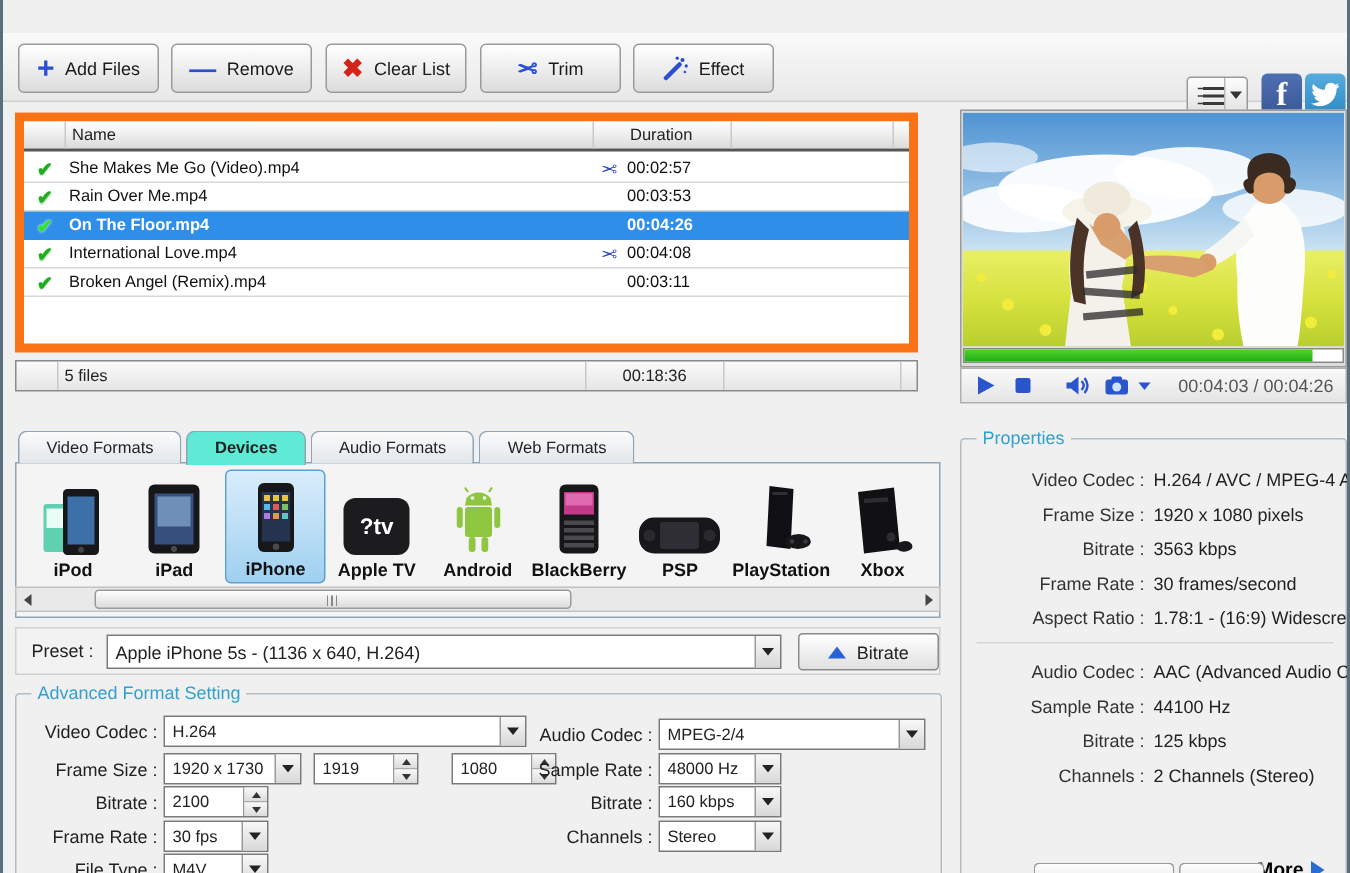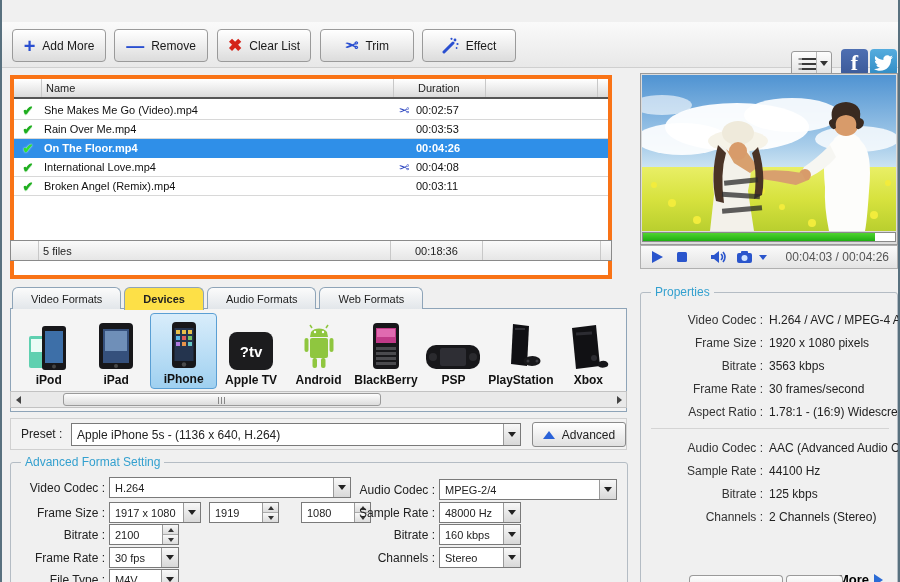--- a/index.html
+++ b/index.html
@@ -35,40 +35,40 @@
   .viewbtn { position:absolute; left:789px; top:29px; width:41px; height:25px; border:1px solid #9a9a9a; border-radius:3px;
     background:linear-gradient(#fdfdfd,#e2e2e2); display:flex; align-items:center; }
   .viewbtn .lines { width:25px; height:100%; display:flex; flex-direction:column; justify-content:center; gap:3px; padding-left:6px; border-right:1px solid #b8b8b8; }
   .viewbtn .lines i { display:block; width:14px; height:2px; background:#3a3a3a; box-shadow:-4px 0 0 -0.5px #3a3a3a; margin-left:4px; }
   .caret-down { width:0; height:0; border-left:4px solid transparent; border-right:4px solid transparent; border-top:5px solid #333; margin:auto; }
   .social { position:absolute; top:27px; width:27px; height:27px; border-radius:4px; display:flex; align-items:center; justify-content:center; }
   .fb { left:839px; background:linear-gradient(#4e6fb2,#3b5998); color:#fff; font-family:"Liberation Serif",serif; font-weight:bold; font-size:22px; }
   .tw { left:868px; background:linear-gradient(#55acde,#2f8bc4); }
 
   
-  .filelist { position:absolute; left:8px; top:75px; width:602px; height:204px; background:#fff; border:4px solid #f97316; }
+  .filelist { position:absolute; left:8px; top:75px; width:602px; height:160px; background:#fff; border:6px solid #f97316; }
   .lheader { position:absolute; left:0; top:0; width:100%; height:20px; background:linear-gradient(#ffffff,#eaeaea 60%,#dadada); border-bottom:2px solid #555; display:flex; color:#222; }
   .lheader .hc { border-right:1px solid #c8c8c8; height:100%; display:flex; align-items:center; padding-left:4px; }
   .rows { position:absolute; top:22px; left:0; width:100%; }
   .frow { height:19px; display:flex; align-items:center; border-bottom:1px solid #d8d8d8; position:relative; }
   .frow .chk { width:28px; text-align:center; color:#1fae1f; font-weight:bold; font-size:13px; text-shadow:0 1px 0 #b8e8b8; }
   .frow .fname { width:352px; padding-left:2px; color:#111; }
   .frow .fscis { width:20px; color:#2a44c0; font-size:13px; transform:scaleX(-1); text-align:center; }
   .frow .fdur { padding-left:2px; color:#111; }
   .frow.sel { background:#2f8fe8; border-bottom:1px solid #2f8fe8; }
   .frow.sel .fname, .frow.sel .fdur { color:#fff;font-weight:bold; }
   .frow.sel .chk { color:#2fe32f; text-shadow:0 0 2px #fff; }
   .lfooter { position:absolute; left:8px; top:240px; width:602px; height:21px; background:linear-gradient(#fafafa,#e6e6e6); border:1px solid #8a8a8a; display:flex; align-items:center; }
   .lfooter .fc { border-right:1px solid #c8c8c8; height:100%; display:flex; align-items:center; padding-left:4px; }
 
   
   .tabs { position:absolute; left:10px; top:287px; height:22px; display:flex; z-index:3; }
   .tab { height:22px; padding:0 18px; border:1px solid #8ea4b8; border-bottom:none; border-radius:6px 6px 0 0; margin-right:3px;
     background:linear-gradient(#fbfbfb,#e2e6ea); display:flex; align-items:center; color:#222; transform:skewX(0); }
-  .tab.active { background:#fde047; font-weight:bold; height:23px; box-shadow:0 2px 0 #f4f4f4; }
+  .tab.active { background:#5eead4; font-weight:bold; height:23px; box-shadow:0 2px 0 #f4f4f4; }
   .devpanel { position:absolute; left:8px; top:308px; width:617px; height:104px; border:1px solid #8ea4b8; background:#f4f4f4; }
   .devstrip { position:absolute; left:4px; top:4px; right:4px; height:76px; display:flex; }
   .ditem { width:70px; display:flex; flex-direction:column; align-items:center; justify-content:flex-end; padding-bottom:2px; position:relative; }
   .ditem .dlabel { font-weight:bold; font-size:12px; color:#111; margin-top:3px; white-space:nowrap; }
   .ditem.sel { background:linear-gradient(#d9edfb,#9fd0f0); border:1px solid #5a9fd4; border-radius:4px; }
   .dicon { height:52px; display:flex; align-items:flex-end; justify-content:center; }
   .hscroll { position:absolute; left:8px; top:391px; width:617px; height:17px; background:#e9e9e9; border:1px solid #c2c2c2; display:flex; align-items:center; }
   .harrow { width:14px; height:15px; display:flex; align-items:center; justify-content:center; }
   .tri-l { width:0;height:0;border-top:4px solid transparent;border-bottom:4px solid transparent;border-right:5px solid #444; }
   .tri-r { width:0;height:0;border-top:4px solid transparent;border-bottom:4px solid transparent;border-left:5px solid #444; }
@@ -126,21 +126,21 @@
 </style>
 </head>
 <body>
 
 <div id="app">
 
 
   <div class="toolbar">
     <div class="tbtn" style="left:10px">
       <span class="ico ico-plus">+</span>
-      <span>Add More</span>
+      <span>Add Files</span>
     </div>
     <div class="tbtn" style="left:112px">
       <span class="ico ico-minus">—</span>
       <span>Remove</span>
     </div>
     <div class="tbtn" style="left:215px">
       <span class="ico ico-x">✖</span>
       <span>Clear List</span>
     </div>
     <div class="tbtn" style="left:318px">
@@ -390,40 +390,40 @@
   <div class="presetrow">
     <span class="preset-label">Preset :</span>
     <div class="combo preset-combo">
       <span class="cval">Apple iPhone 5s - (1136 x 640, H.264)</span>
       <span class="cbtn">
           <span class="caret-down" style="border-top-color:#222"></span>
         </span>
     </div>
     <div class="advbtn">
       <span class="tri-up"></span>
-      <span>Advanced</span>
+      <span>Bitrate</span>
     </div>
   </div>
 
   <div class="group adv">
     <span class="gtitle">Advanced Format Setting</span>
 
     <div class="arow" style="left:8px; top:14px;">
       <span class="alabel" style="width:86px">Video Codec :</span>
       <div class="combo" style="width:242px; height:21px; margin-left:4px;">
         <span class="cval">H.264</span>
         <span class="cbtn">
             <span class="caret-down" style="border-top-color:#222"></span>
           </span>
       </div>
     </div>
     <div class="arow" style="left:8px; top:39px;">
       <span class="alabel" style="width:86px">Frame Size :</span>
       <div class="combo" style="width:92px; height:21px; margin-left:4px;">
-        <span class="cval">1917 x 1080</span>
+        <span class="cval">1920 x 1730</span>
         <span class="cbtn">
             <span class="caret-down" style="border-top-color:#222"></span>
           </span>
       </div>
       <div class="spin" style="width:70px; height:21px; margin-left:8px;">
         <span class="sval">1919</span>
         <span class="sbtns">
             <span>
               <i class="tri-u6"></i>
             </span>

